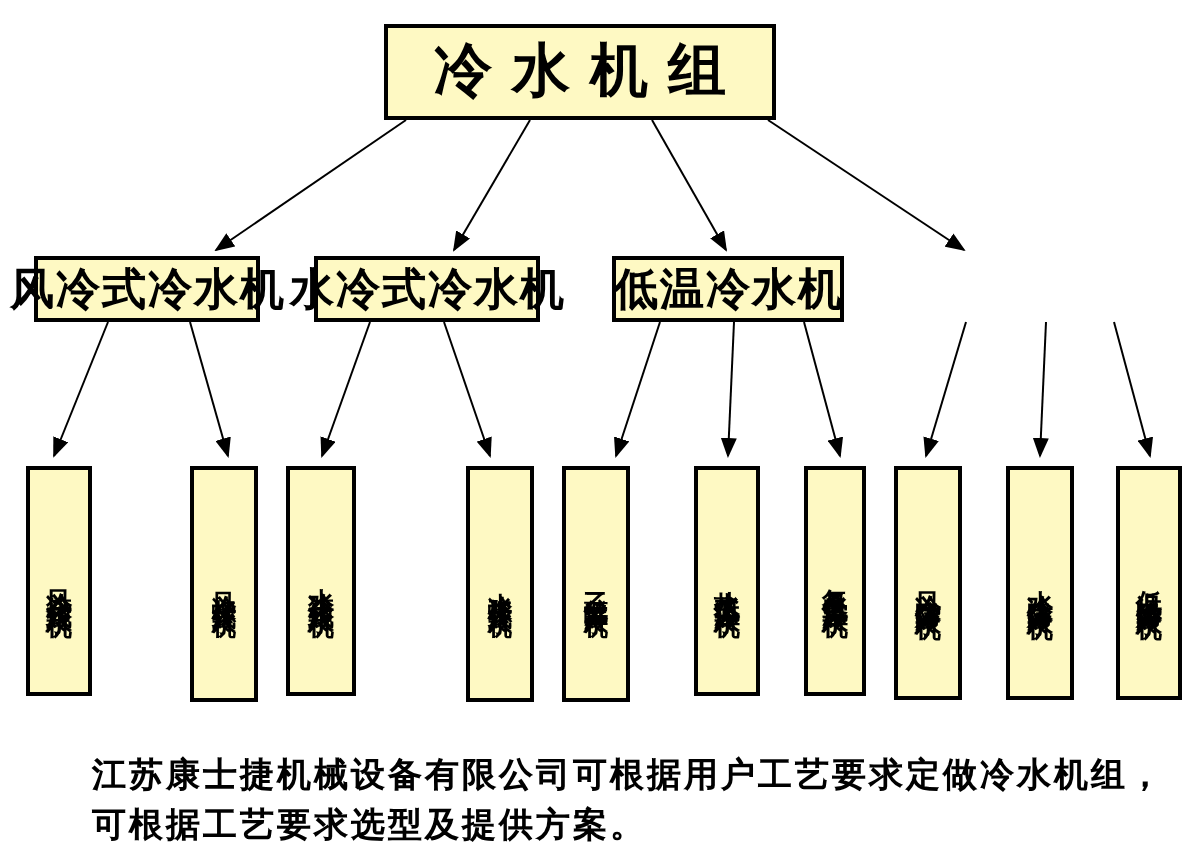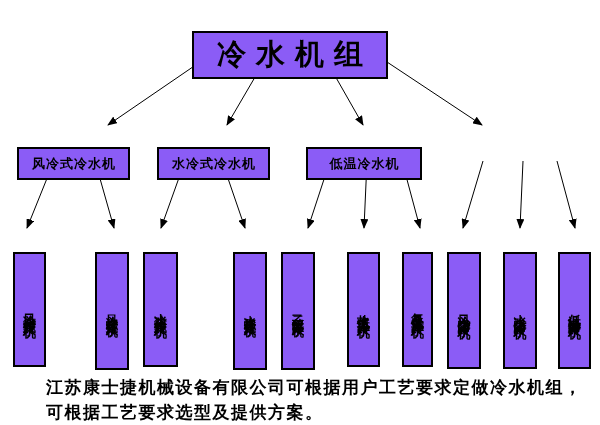--- a/index.html
+++ b/index.html
@@ -15,37 +15,36 @@
   #arrow-layer {
     position: absolute;
     left: 0; top: 0;
     width: 600px; height: 425px;
     z-index: 1;
   }
   .node {
     position: absolute;
     box-sizing: border-box;
     border: 2px solid #000;
-    background: #8b5cf6;
+    background: #fef9c3;
     display: flex;
     align-items: center;
     justify-content: center;
     z-index: 2;
     font-weight: bold;
     white-space: nowrap;
-    margin-top: 19px;
   }
   .root-node {
     left: 192px; top: 12px; width: 196px; height: 48px;
     font-size: 29px; letter-spacing: 10px;
     padding-left: 10px; 
   }
   .l2-node {
     top: 128px; height: 33px;
-    font-size: 13px; letter-spacing: 1px;
+    font-size: 22px; letter-spacing: 1px;
     padding-left: 1px;
   }
   .l2-1 { left: 17px;  width: 113px; }
   .l2-2 { left: 157px; width: 113px; }
   .l2-3 { left: 306px; width: 116px; }
   .l2-4 { left: 463px; width: 117px; }
   .v-node {
     top: 233px;
     font-size: 13px;
   }

